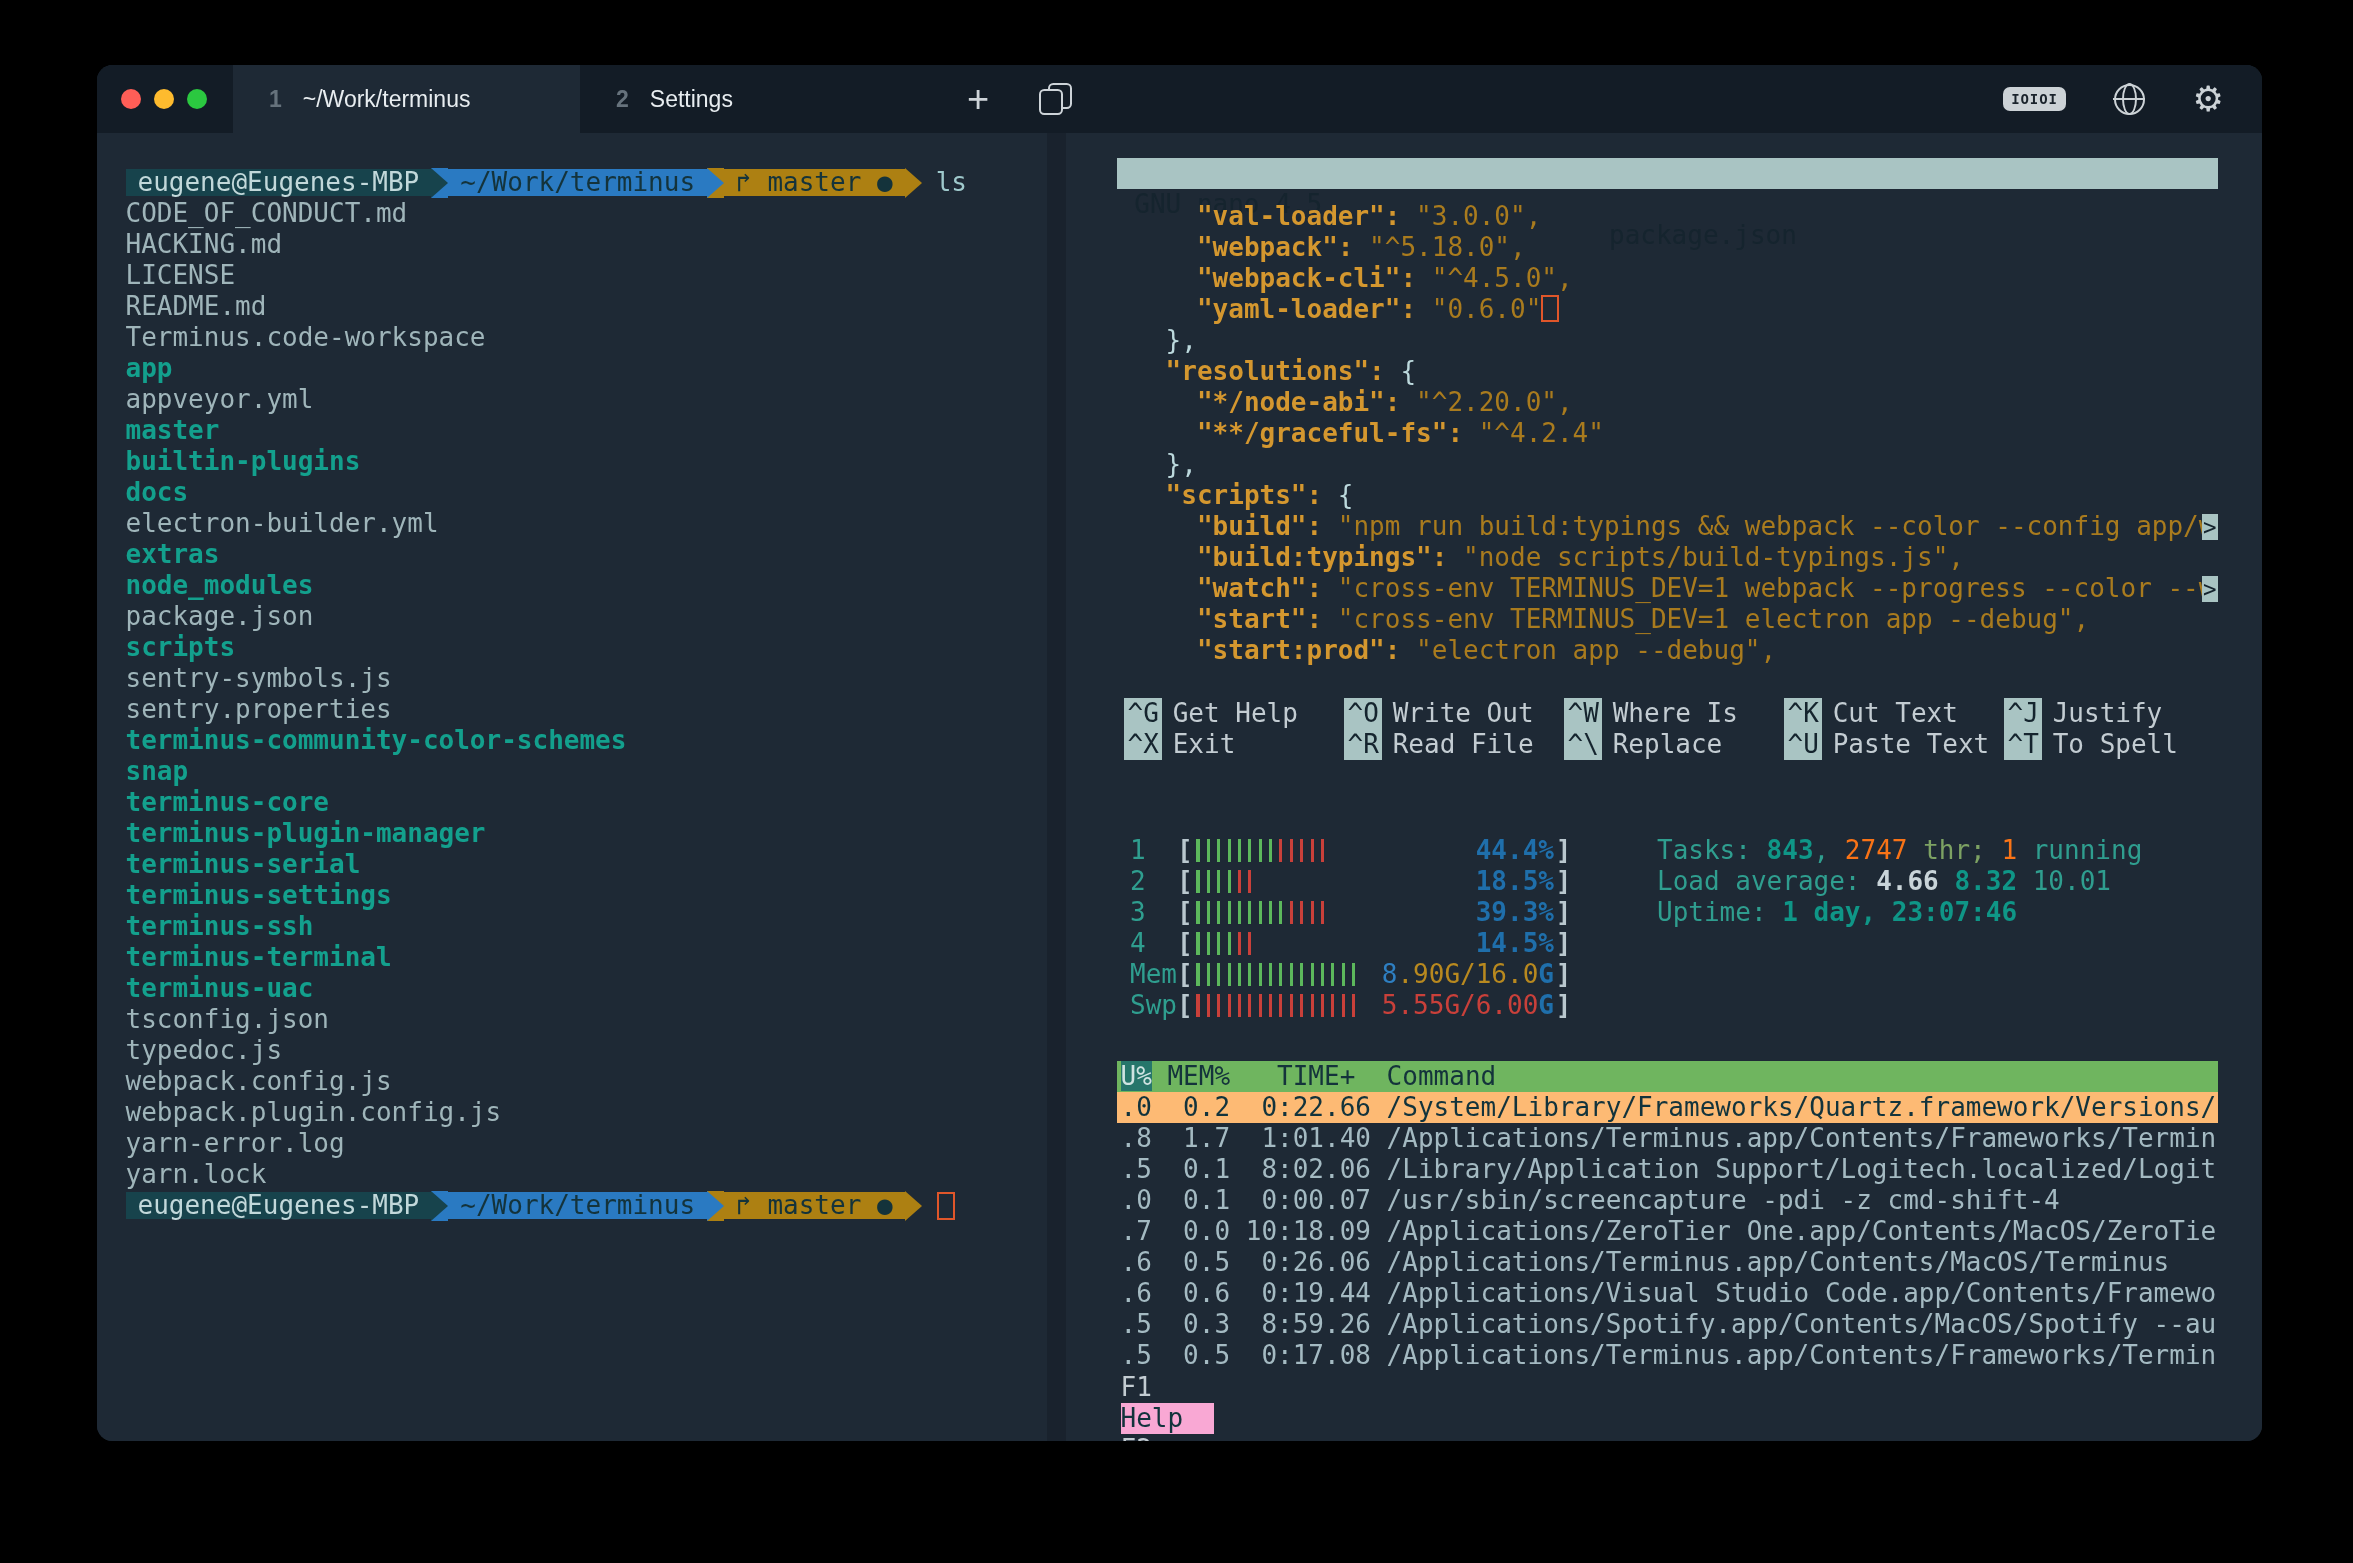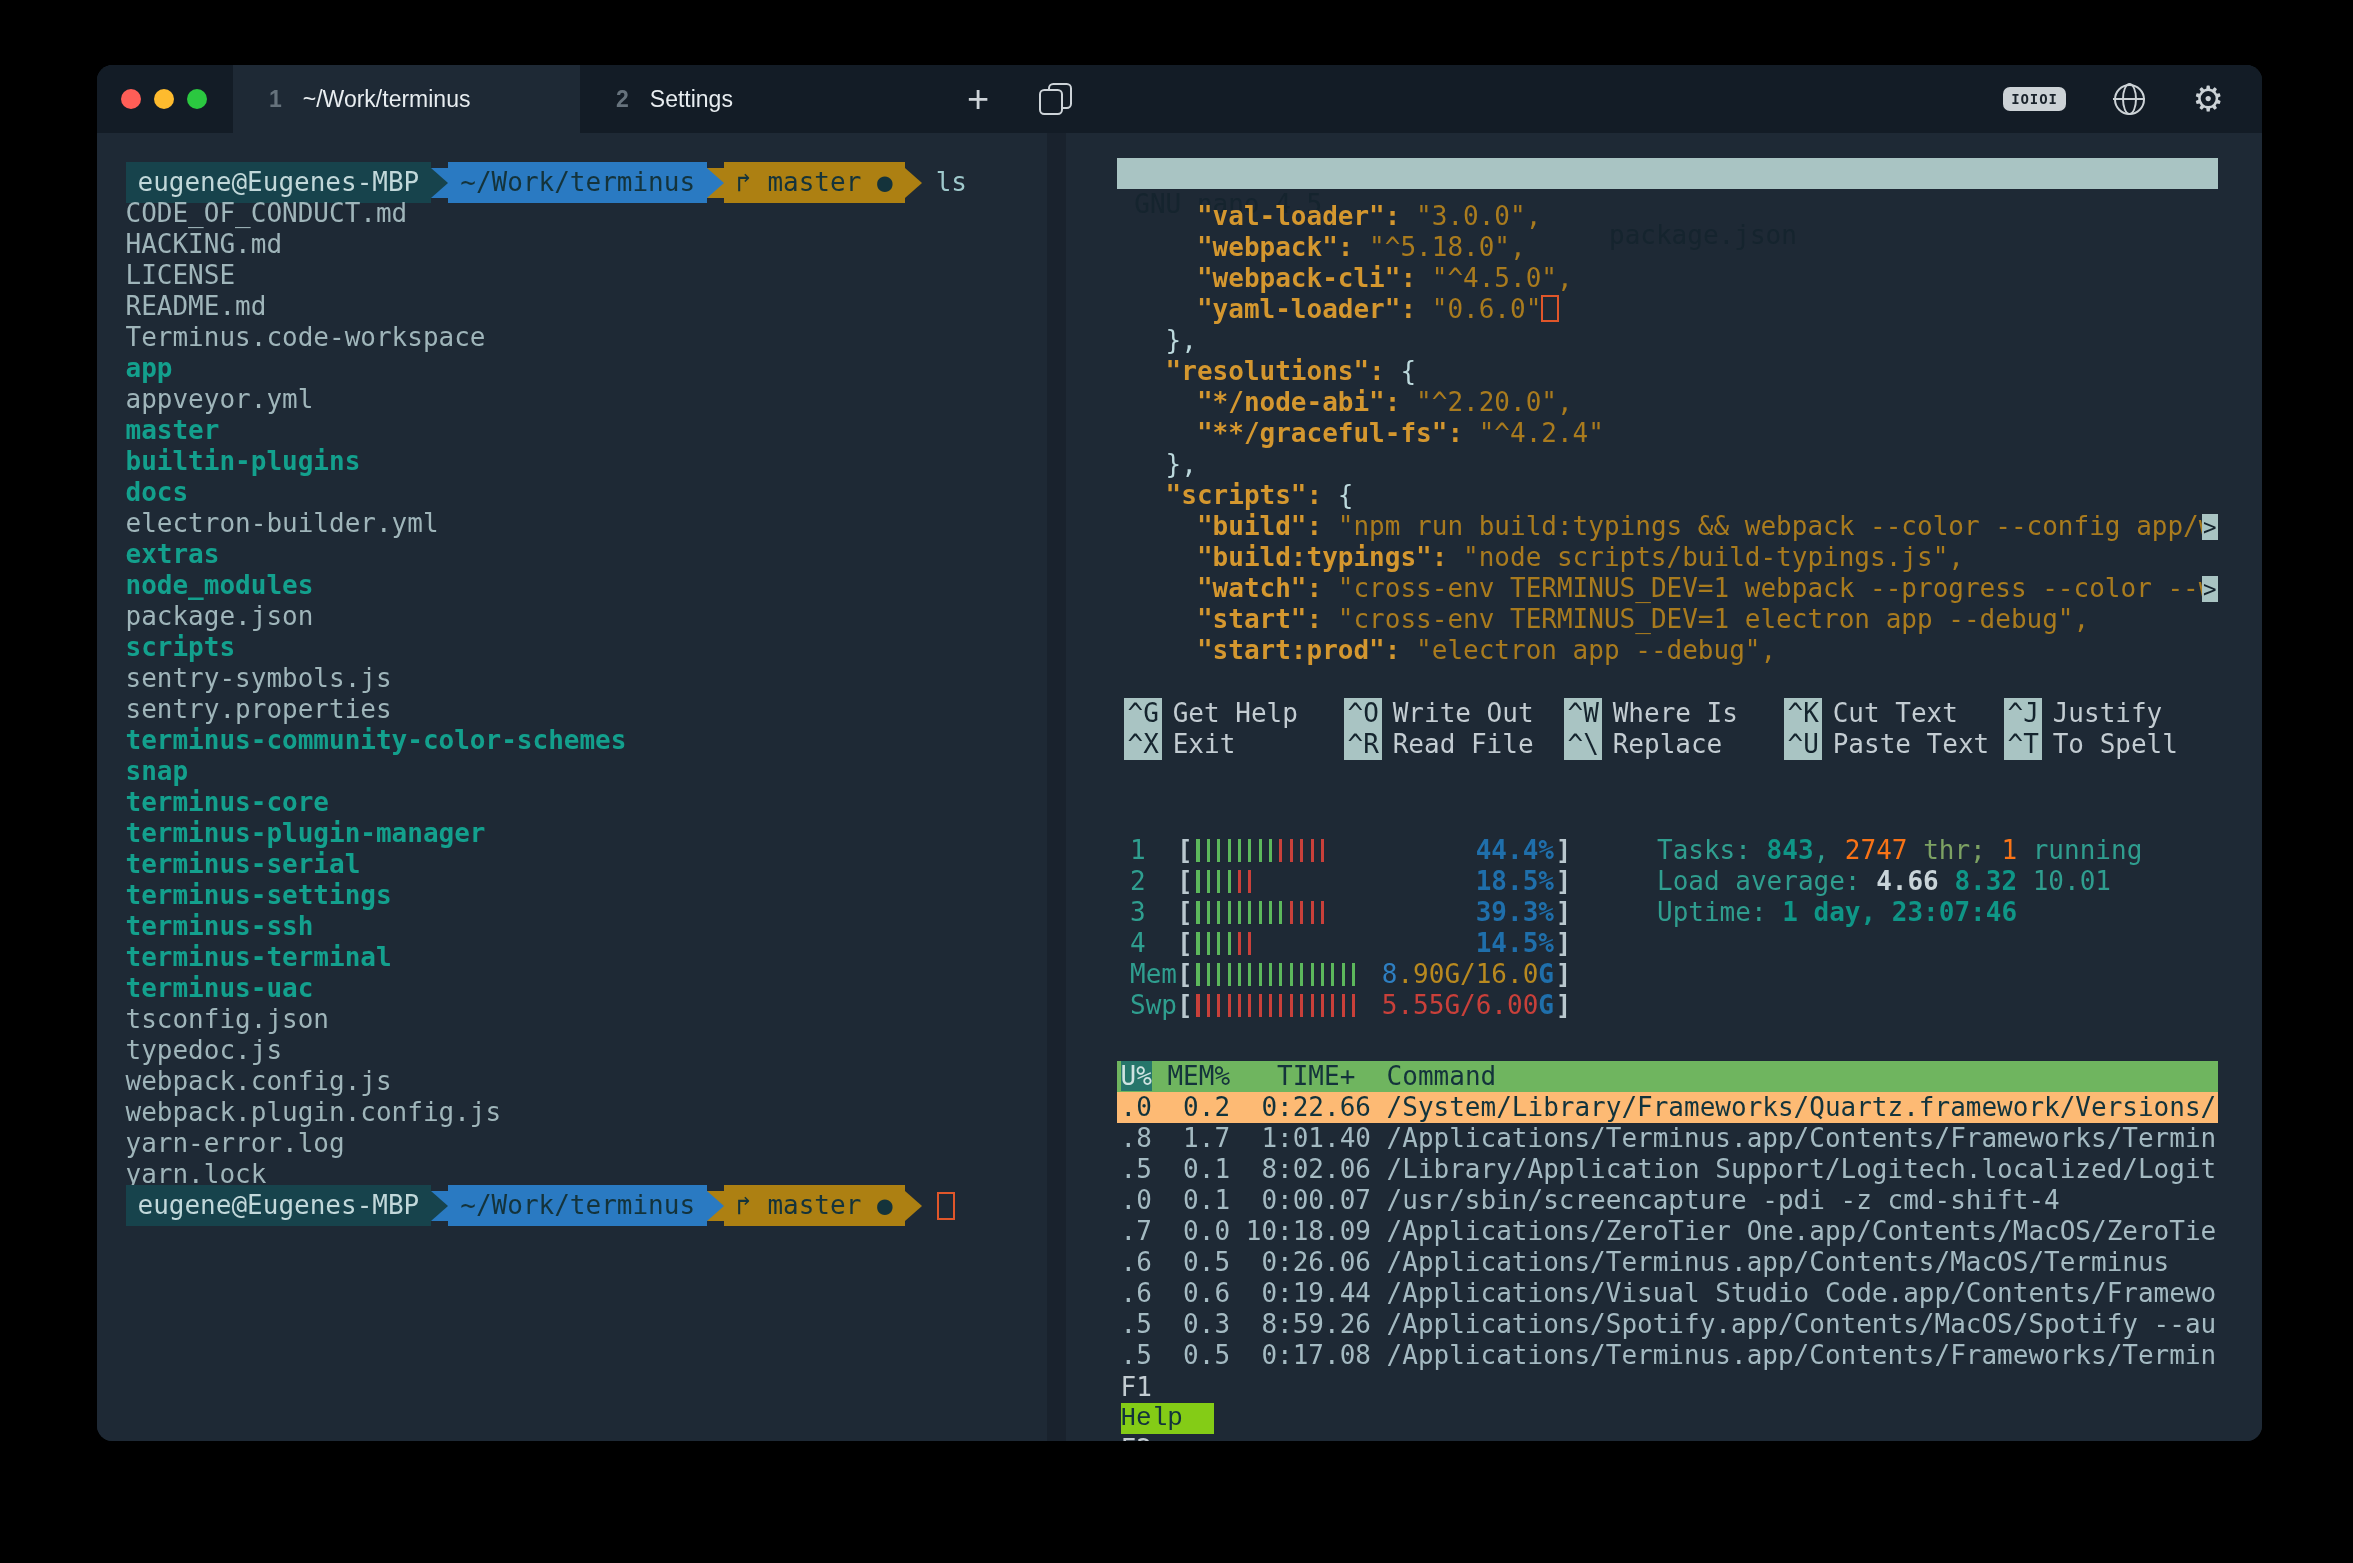--- a/index.html
+++ b/index.html
@@ -31,21 +31,21 @@
   
   .content{position:relative;height:1308px;background:#1e2935;
            font-family:"DejaVu Sans Mono",monospace;}
   .divider{position:absolute;left:950px;top:0;width:19px;height:100%;background:#19222d;}
   .line,.nl,.si-line,.phead,.prow,.meter,.ns-row,.fbar{white-space:pre;font-size:26px;line-height:31px;height:31px;}
   
   .term-left{position:absolute;left:28.5px;top:34px;}
   .dir{color:#13a08d;font-weight:bold;}
   .file{color:#9fb5ba;}
   .promptline{display:flex;align-items:center;}
-  .pseg{height:41px;display:flex;align-items:center;padding:0 12px;}
+  .pseg{height:27px;display:flex;align-items:center;padding:0 12px;}
   .arr{width:0;height:0;border-top:15.6px solid transparent;border-bottom:15.6px solid transparent;border-left:17.3px solid transparent;}
   .cmdtext{color:#9fc9cc;margin-left:14px;}
   .cursorbox{width:14px;height:24px;border:2.6px solid #e0562a;margin-left:15.6px;}
   
   .term-right{position:absolute;left:1020px;top:0;width:1101px;height:100%;overflow:hidden;}
   .nano-title{position:absolute;left:0;top:25px;width:100%;height:31px;background:#a9c4c3;color:#15242e;font-size:26px;line-height:31px;white-space:pre;}
   .nt-left{position:absolute;left:17.3px;}
   .nt-file{position:absolute;left:492px;}
   .nano-lines{position:absolute;left:0;top:68px;width:100%;}
   .nl{position:relative;padding-left:17.3px;}
@@ -72,21 +72,21 @@
   .tteal{color:#2f9e8f}.ttealb{color:#0f9687;font-weight:bold}.tgreenb{color:#f97316;font-weight:normal}
   .tolive{color:#7da263}.tgrayb{color:#c9d4d9;font-weight:bold}.tblue{color:#2e7fc2}
   .tblueb{color:#1f6fab;font-weight:bold}.tgold{color:#b8891f}.tred{color:#c9403a}
   .ptable{position:absolute;left:0;top:928px;width:100%;}
   .phead{background:#6fb55f;color:#14333b;padding-left:3.5px;}
   .phead .sorthl{background:#26766b;color:#cfe3e1;}
   .prow{color:#a4bac2;padding-left:3.5px;}
   .prow.selected{background:#fdba74;color:#12333c;}
   .fbar{position:absolute;left:0;top:1239px;display:flex;padding-left:3.5px;flex-direction:column;}
   .fkey{color:#c3ccd2;}
-  .flabel{background:#84cc16;color:#12333c;font-family:Liberation Mono, monospace;}
+  .flabel{background:#f9a8d4;color:#12333c;}
 </style>
 </head>
 <body>
 
 <div class="window">
   <div class="tabbar">
     <div class="traffic">
       <span class="dot red"></span>
       <span class="dot yellow"></span>
       <span class="dot green"></span>

